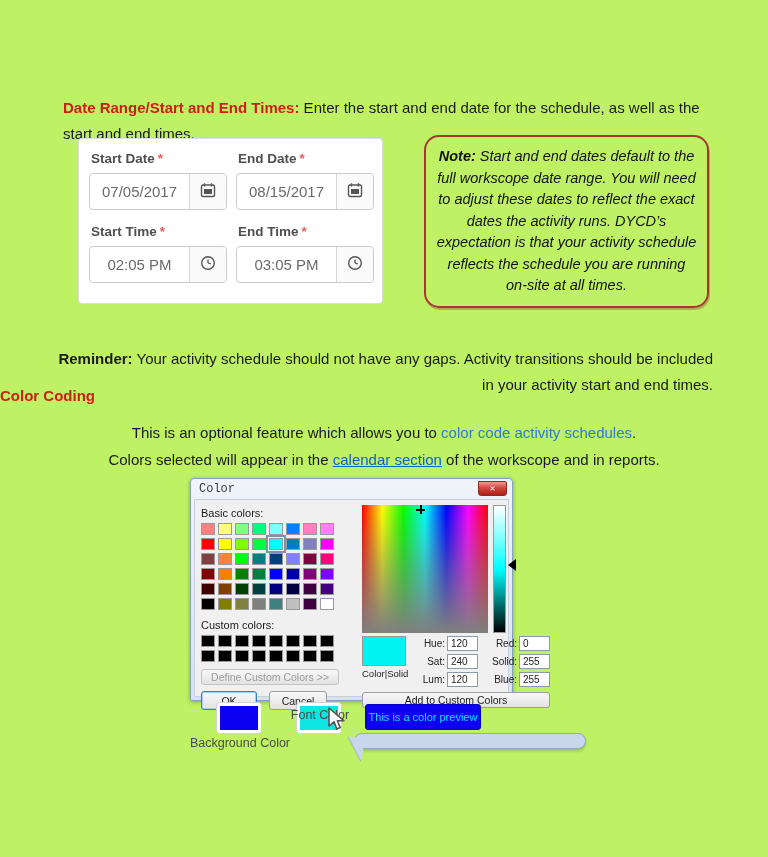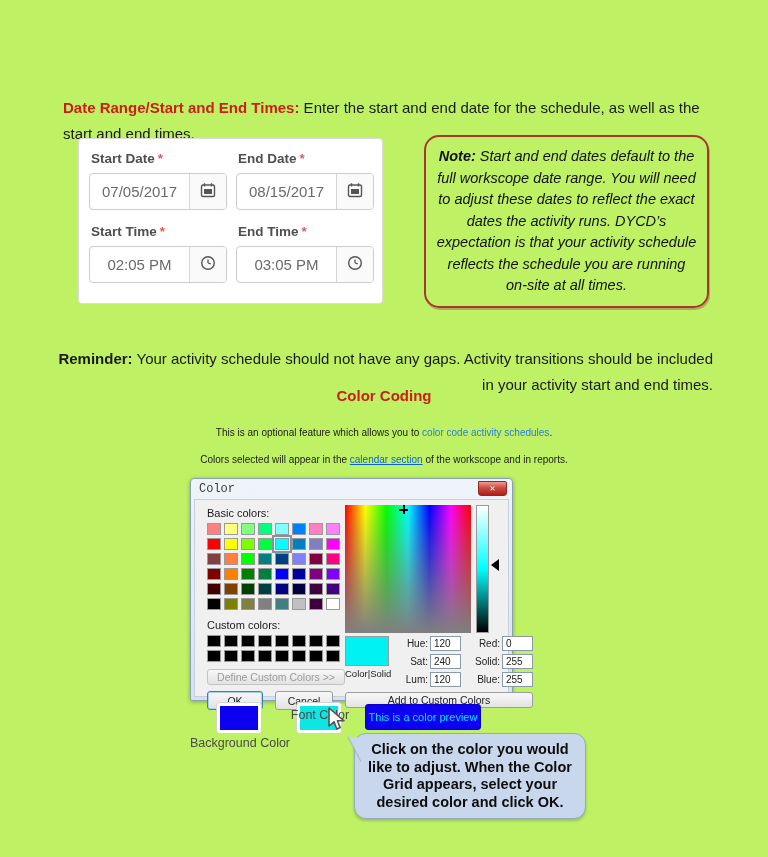--- a/index.html
+++ b/index.html
@@ -26,39 +26,39 @@
   
   .note-box{position:absolute;left:424px;top:135px;width:285px;box-sizing:border-box;
             border:2.5px solid #a83734;border-radius:15px;padding:9px 10px;
             box-shadow:1px 2px 0 rgba(150,45,42,.35);
             font-size:14.5px;line-height:21.5px;font-style:italic;text-align:center;color:#111;}
   .note-box b{font-weight:bold;}
 
   
   .reminder{position:absolute;left:58px;top:331px;width:655px;text-align:right;
             font-size:15px;line-height:26px;}
-  .cc-head{position:absolute;left:0;top:387px;width:768px;text-align:center;
+  .cc-head{position:absolute;left:0;top:387px;width:768px;text-align:left;
            font-size:15px;font-weight:bold;color:#cc1f1a;}
   .cc-para{position:absolute;left:0;top:419px;width:768px;text-align:center;
-           font-size:10px;line-height:27px;}
+           font-size:15px;line-height:27px;}
   .link-plain{color:#2e7bd6;text-decoration:none;cursor:pointer;}
   .link-underline{color:#0b62d6;text-decoration:underline;cursor:pointer;}
 
   
   .dialog{position:absolute;left:190px;top:478px;width:323px;height:223px;box-sizing:border-box;
           background:linear-gradient(#f0f4fa,#d7e2ef);border:1px solid #87a1ba;
           border-radius:4px 4px 2px 2px;box-shadow:0 1px 4px rgba(0,0,0,.3);}
   .titlebar{height:20px;position:relative;font-family:Liberation Mono, monospace;}
   .dlg-title{position:absolute;left:8px;top:3px;font-size:12px;color:#3a3a3a;}
   .close-btn{position:absolute;right:5px;top:2px;width:29px;height:15px;border-radius:0 2px 3px 3px;
              background:linear-gradient(#eb9b92,#d0493f 45%,#ad1f18);border:1px solid #8e2a24;
              color:#fff;font-size:9px;font-weight:bold;display:flex;align-items:center;
              justify-content:center;box-sizing:border-box;cursor:pointer;}
   .client{position:absolute;left:3px;right:3px;top:20px;bottom:3px;background:#f0f0f0;
-          border:1px solid #c5d0dc;box-sizing:border-box;display:flex;padding:5px 12px;gap:0;}
+          border:1px solid #c5d0dc;box-sizing:border-box;display:flex;padding:5px 6px;gap:23px;}
   .col-left{width:142px;}
   .col-right{flex:1;}
   .sect-label{font-size:11px;color:#1a1a1a;margin:2px 0 4px 0;}
   .sw-grid{display:grid;grid-template-columns:repeat(8,14px);gap:3px;}
   .sw{height:12px;border:1px solid #9a9a9a;box-sizing:border-box;}
   .sw.sel{outline:2px solid #7e93a6;outline-offset:1px;}
   .wbtn{background:linear-gradient(#f8f8f8,#e2e2e2);border:1px solid #9d9d9d;border-radius:3px;
         font-size:10.5px;color:#222;display:flex;align-items:center;justify-content:center;
         box-sizing:border-box;cursor:pointer;}
   .define-btn{width:138px;height:16px;margin-top:7px;color:#9b9b9b;border-color:#c3c3c3;}
@@ -335,16 +335,15 @@
   <div class="cursor-icon">
     <svg width="22" height="24" viewBox="0 0 22 24">
         <path d="M4 1 L4 19 L9 14.8 L11.8 22 L15.2 20.6 L12.4 13.8 L19 13.8 Z" fill="#fff" stroke="#555" stroke-width="1.6" stroke-linejoin="round"></path>
       </svg>
   </div>
 
   <div class="preview-btn" style="background: rgb(13, 0, 242); color: rgb(0, 228, 255);">This is a color preview</div>
 
   <div class="callout">
     <div class="tail"></div>
-    <span>Click on the color you would like to adjust. When the Color Grid appears, select your desired color and click OK.</span>
   </div>
 
 </div>
 
 </body></html>

